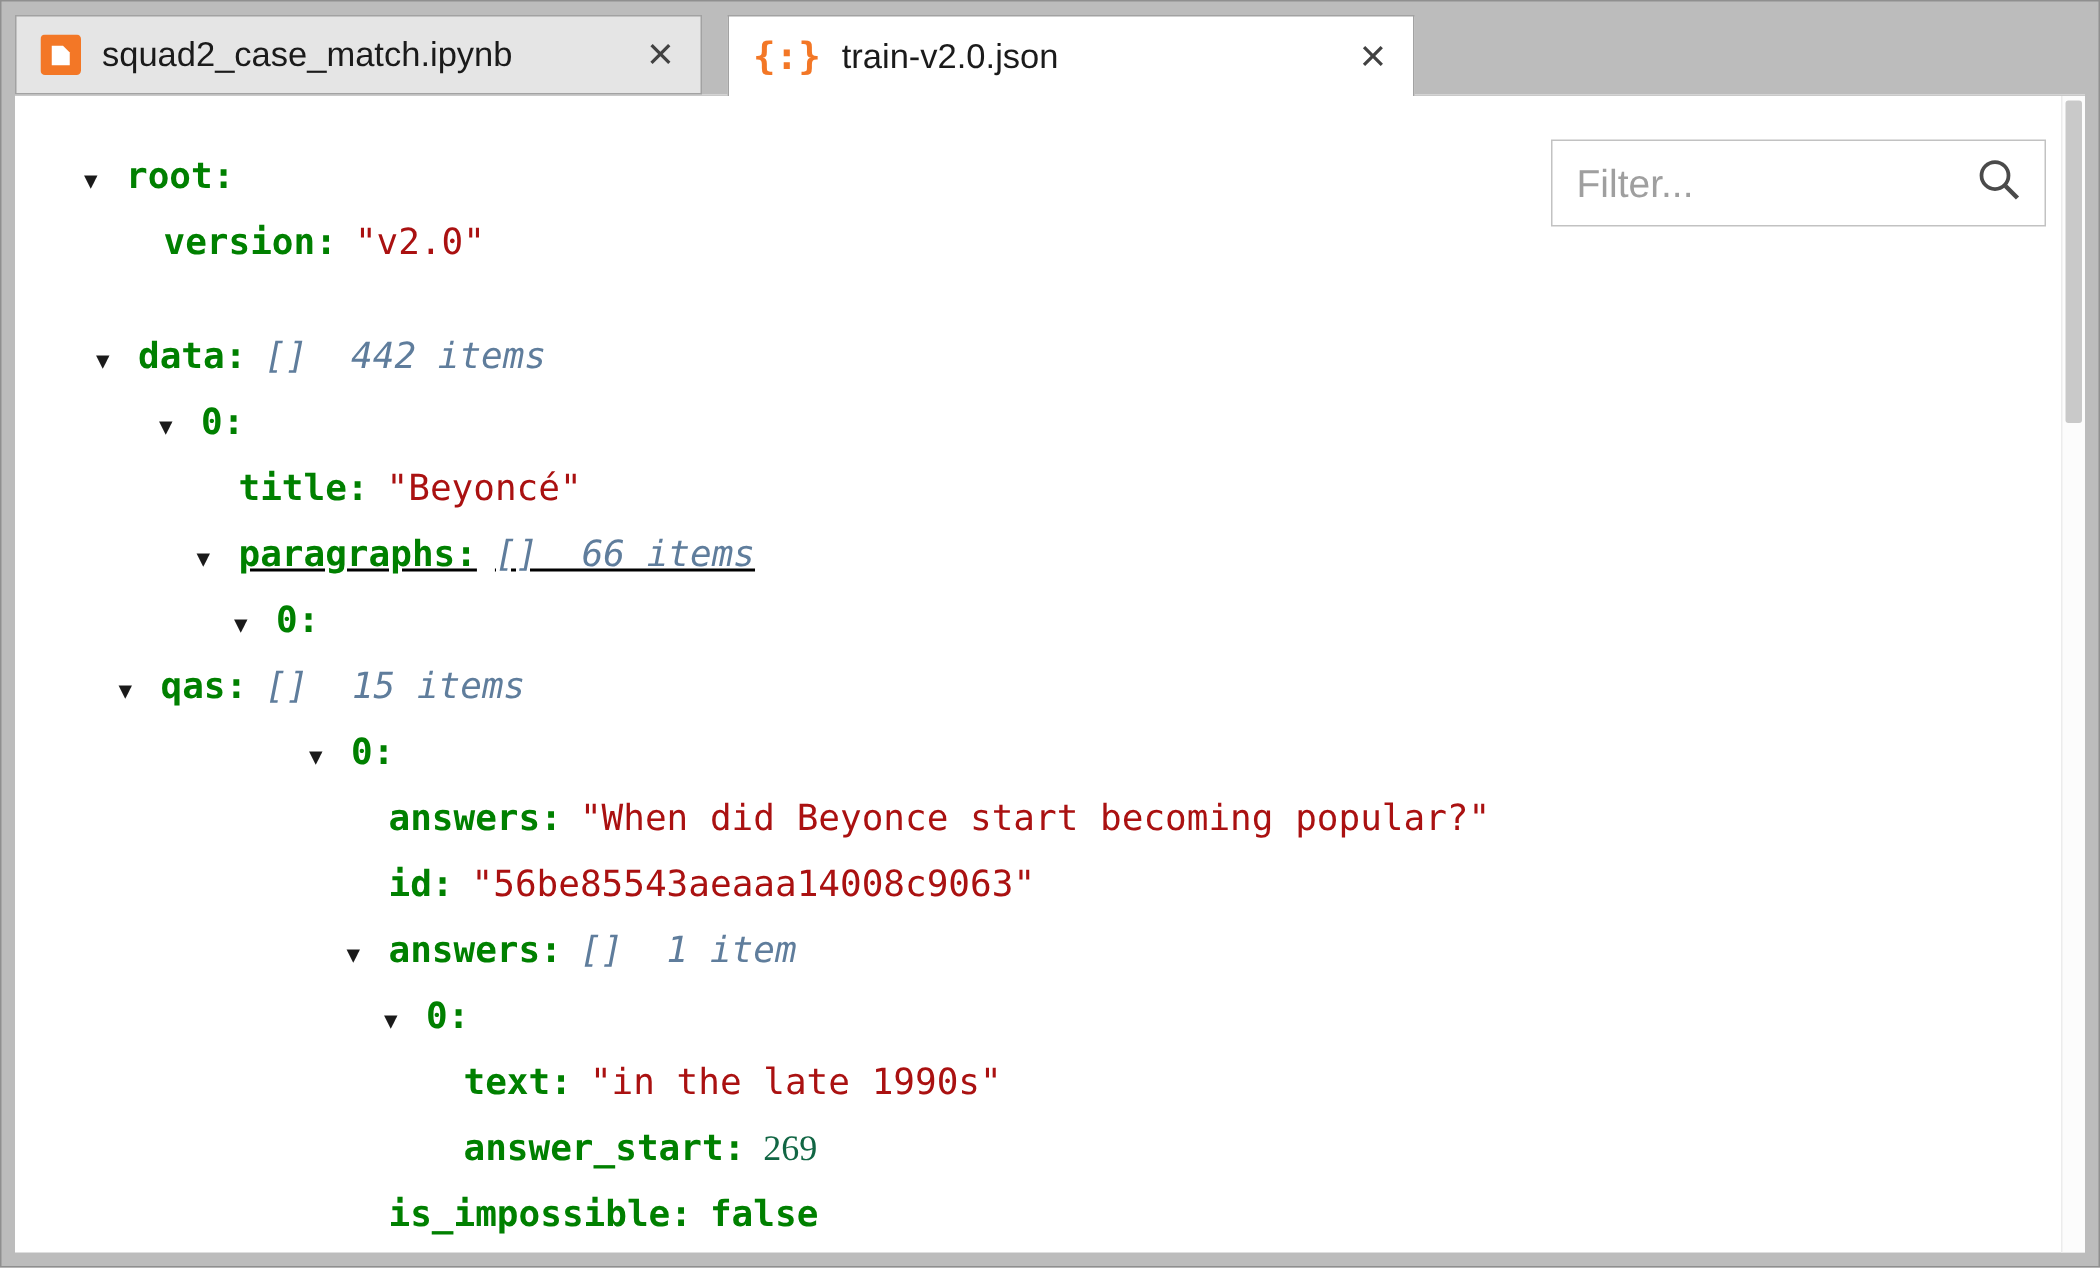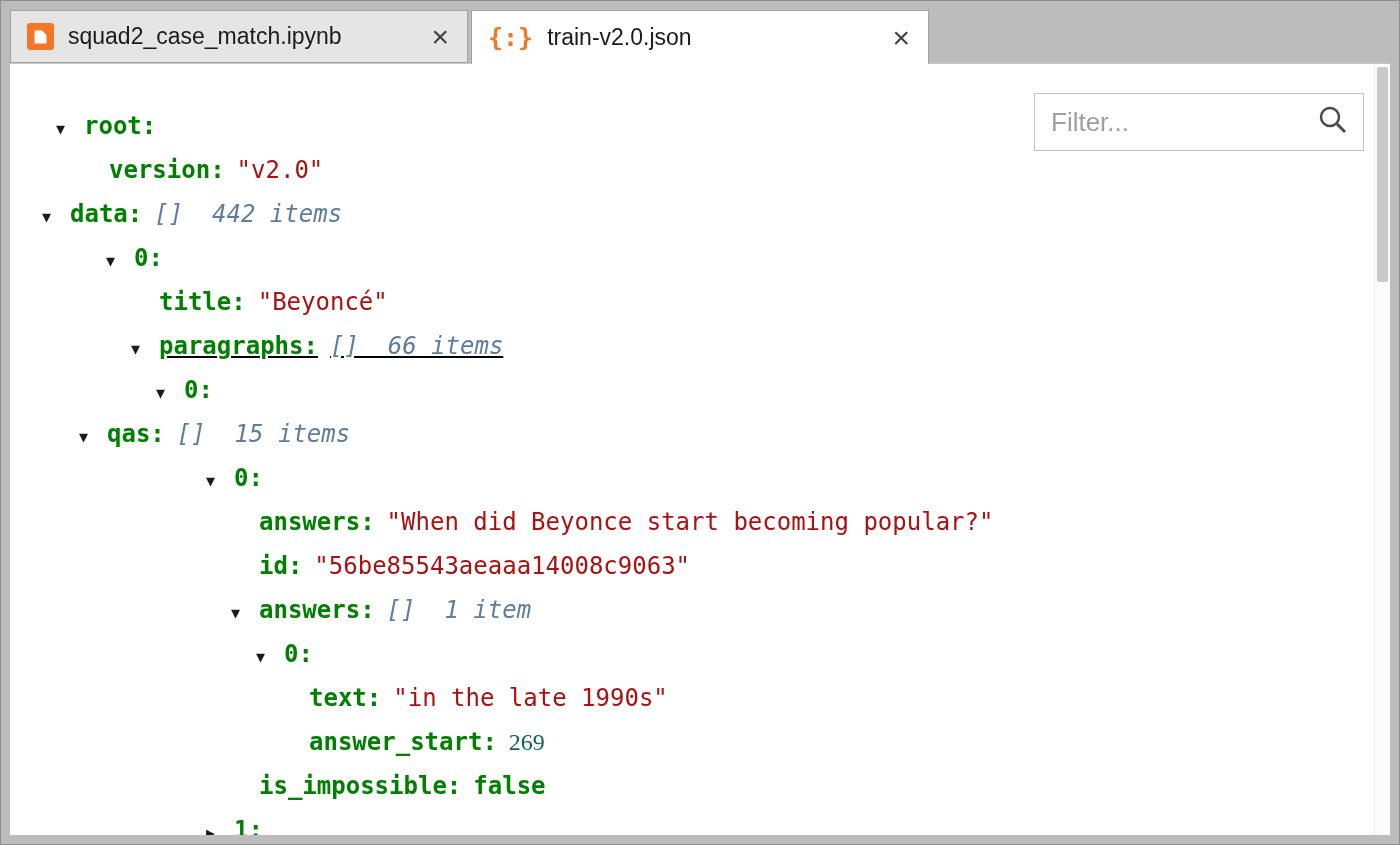--- a/index.html
+++ b/index.html
@@ -1,30 +1,30 @@
 <!DOCTYPE html>
 <html style="--key-color: #008000; --string-color: #aa1111; --number-color: #116644; --boolean-color: #008000; --items-color: #5f7d9c; --accent-orange: #f37726;"><head>
 <meta charset="utf-8">
 <style>
   html,body{margin:0;padding:0;}
   body{
     width:1400px;height:845px;overflow:hidden;position:relative;
     background:#bcbcbc;box-sizing:border-box;border:1px solid #8f8f8f;
     font-family:"Liberation Sans", sans-serif;
   }
-  .tabbar{position:absolute;left:9px;top:9px;right:9px;height:53px;display:flex;align-items:stretch;gap:3px;z-index:2;}
+  .tabbar{position:absolute;left:9px;top:9px;right:9px;height:53px;display:flex;align-items:stretch;gap:17px;z-index:2;}
   .tab{width:458px;display:flex;align-items:center;padding:0 16px;box-sizing:border-box;border:1px solid #a2a2a2;background:#e5e5e5;cursor:default;}
   .tab.active{background:#ffffff;border-bottom:none;margin-bottom:-1px;}
   .tab-label{font-size:23px;color:#1b1b1b;margin-left:14px;white-space:nowrap;overflow:hidden;}
   .tab-close{margin-left:auto;font-size:30px;color:#424242;line-height:1;padding:0 2px;}
   .nb-icon{display:inline-flex;flex:0 0 auto;}
   .json-icon{font-family:"DejaVu Sans Mono", monospace;font-weight:bold;font-size:25px;color:var(--accent-orange,#f37726);flex:0 0 auto;}
   .content{position:absolute;left:9px;right:9px;top:62px;bottom:9px;background:#ffffff;border-top:1px solid #c9c9c9;overflow:hidden;}
   .tree{padding-top:31px;font-family:"DejaVu Sans Mono", monospace;font-size:24px;}
-  .row{height:44px;line-height:62px;white-space:pre;}
+  .row{height:44px;line-height:44px;white-space:pre;}
   .marker{display:inline-block;width:28px;font-size:15px;color:#1a1a1a;}
   .key{font-weight:bold;color:var(--key-color,#008000);}
   .val{margin-left:12px;}
   .val.string{color:var(--string-color,#aa1111);}
   .val.number{color:var(--number-color,#116644);font-family:Liberation Serif, serif;}
   .val.boolean{color:var(--boolean-color,#008000);font-weight:bold;}
   .val.items{color:var(--items-color,#5f7d9c);font-style:italic;}
   .filter-box{position:absolute;top:29px;right:26px;width:330px;height:58px;border:1px solid #c2c2c2;background:#fff;display:flex;align-items:center;padding:0 14px;box-sizing:border-box;}
   .filter-input{flex:1;border:none;outline:none;font-size:26px;color:#333;background:transparent;min-width:0;font-family:"Liberation Sans", sans-serif;}
   .filter-input::placeholder{color:#9f9f9f;}
@@ -50,21 +50,21 @@
     <span class="json-icon">{:}</span>
     <span class="tab-label">train-v2.0.json</span>
     <span class="tab-close">×</span>
   </div>
 </div>
 
 <div class="content">
   <div class="tree">
       <div class="row" style="padding-left: 46px;"><span class="marker">▼</span><span class="key">root:</span></div>
       <div class="row" style="padding-left: 71px;"><span class="marker"></span><span class="key">version:</span><span class="val string">"v2.0"</span></div>
-      <div class="row" style="padding-left: 32px;"><span class="marker">▼</span><span class="key">data:</span><span class="val items">[]  442 items</span></div>
+      <div class="row" style="padding-left: 54px; margin-top: 32px;"><span class="marker">▼</span><span class="key">data:</span><span class="val items">[]  442 items</span></div>
       <div class="row" style="padding-left: 96px;"><span class="marker">▼</span><span class="key">0:</span></div>
       <div class="row" style="padding-left: 121px;"><span class="marker"></span><span class="key">title:</span><span class="val string">"Beyoncé"</span></div>
       <div class="row" style="padding-left: 121px; text-decoration: underline;"><span class="marker">▼</span><span class="key">paragraphs:</span><span class="val items">[]  66 items</span></div>
       <div class="row" style="padding-left: 146px;"><span class="marker">▼</span><span class="key">0:</span></div>
       <div class="row" style="padding-left: 69px;"><span class="marker">▼</span><span class="key">qas:</span><span class="val items">[]  15 items</span></div>
       <div class="row" style="padding-left: 196px;"><span class="marker">▼</span><span class="key">0:</span></div>
       <div class="row" style="padding-left: 221px;"><span class="marker"></span><span class="key">answers:</span><span class="val string">"When did Beyonce start becoming popular?"</span></div>
       <div class="row" style="padding-left: 221px;"><span class="marker"></span><span class="key">id:</span><span class="val string">"56be85543aeaaa14008c9063"</span></div>
       <div class="row" style="padding-left: 221px;"><span class="marker">▼</span><span class="key">answers:</span><span class="val items">[]  1 item</span></div>
       <div class="row" style="padding-left: 246px;"><span class="marker">▼</span><span class="key">0:</span></div>

